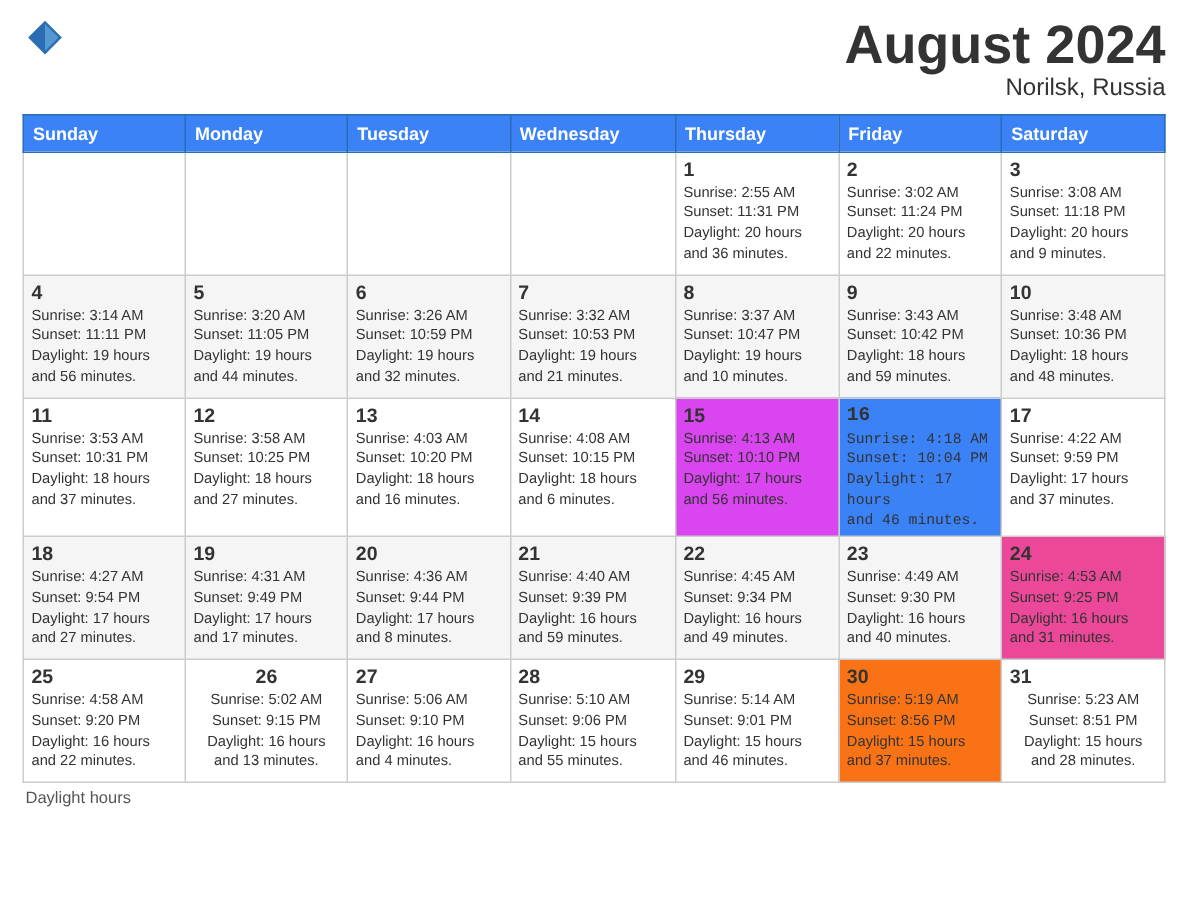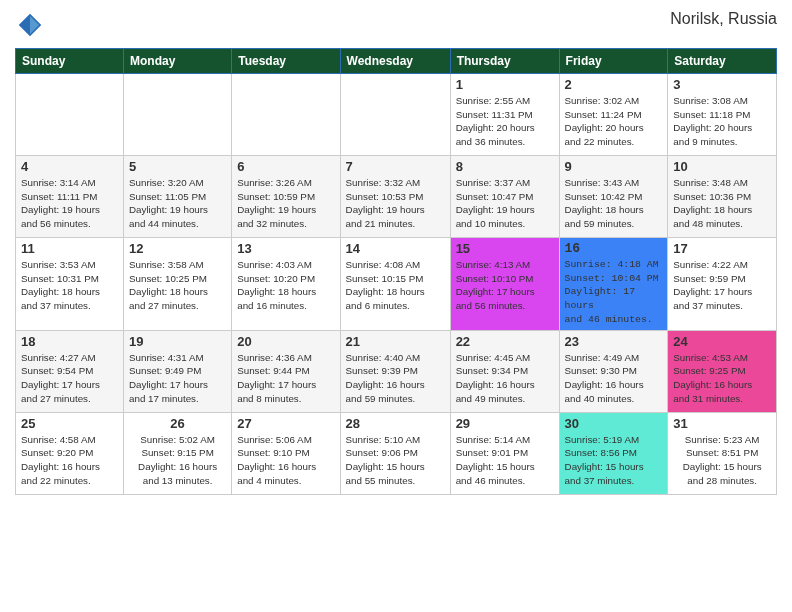--- a/index.html
+++ b/index.html
@@ -92,41 +92,42 @@
     .empty-cell {
       background: #fff;
     }
     tr:nth-child(even) td {
       background-color: #f5f5f5;
     }
     tr:nth-child(odd) td {
       background-color: #fff;
     }
     .calendar-table thead tr th {
-      background-color: #14532d;
+      background-color: #3b82f6;
     }
     .footer-note {
       font-size: 11px;
       color: #555;
       margin-top: 4px;
       padding-left: 2px;
     }
   </style>
 </head>
 <body>
 
 <div class="container">
   <div class="header">
     <div class="logo">
       <svg class="logo-icon" viewBox="0 0 40 40">
         <polygon points="20,5 35,20 20,35 5,20" fill="#2a6db5"></polygon>
         <polygon points="20,8 32,20 20,32" fill="#5599d0"></polygon>
       </svg>
     </div>
     <div class="title-block">
+      <div class="month-year">August 2024</div>
       <div class="location">Norilsk, Russia</div>
     </div>
   </div>
 
   <table class="calendar-table">
     <thead>
       <tr>
       <th>Sunday</th>
           <th>Monday</th>
           <th>Tuesday</th>
@@ -346,31 +347,32 @@
 Daylight: 15 hours
 and 55 minutes.</div>
           </td>
           <td style="background-color: rgb(255, 255, 255);">
             <div class="day-number">29</div>
             <div class="day-info" style="white-space: pre-line;">Sunrise: 5:14 AM
 Sunset: 9:01 PM
 Daylight: 15 hours
 and 46 minutes.</div>
           </td>
-          <td style="background-color: #5eead4;">
+          <td style="background-color: #f97316;">
             <div class="day-number">30</div>
             <div class="day-info" style="white-space: pre-line;">Sunrise: 5:19 AM
 Sunset: 8:56 PM
 Daylight: 15 hours
 and 37 minutes.</div>
           </td>
           <td style="background-color: rgb(255, 255, 255);">
             <div class="day-number">31</div>
             <div class="day-info" style="white-space: pre-line; text-align: center;">Sunrise: 5:23 AM
 Sunset: 8:51 PM
 Daylight: 15 hours
 and 28 minutes.</div>
           </td>
         </tr>
       </tbody>
   </table>
 
+  <div class="footer-note">Daylight hours</div>
 </div>
 
 </body></html>

